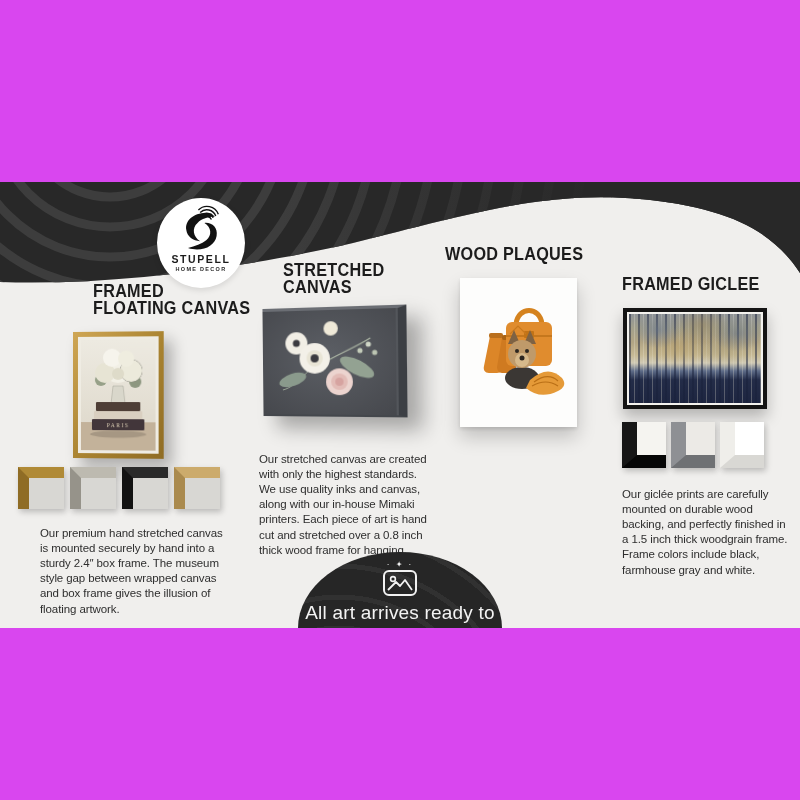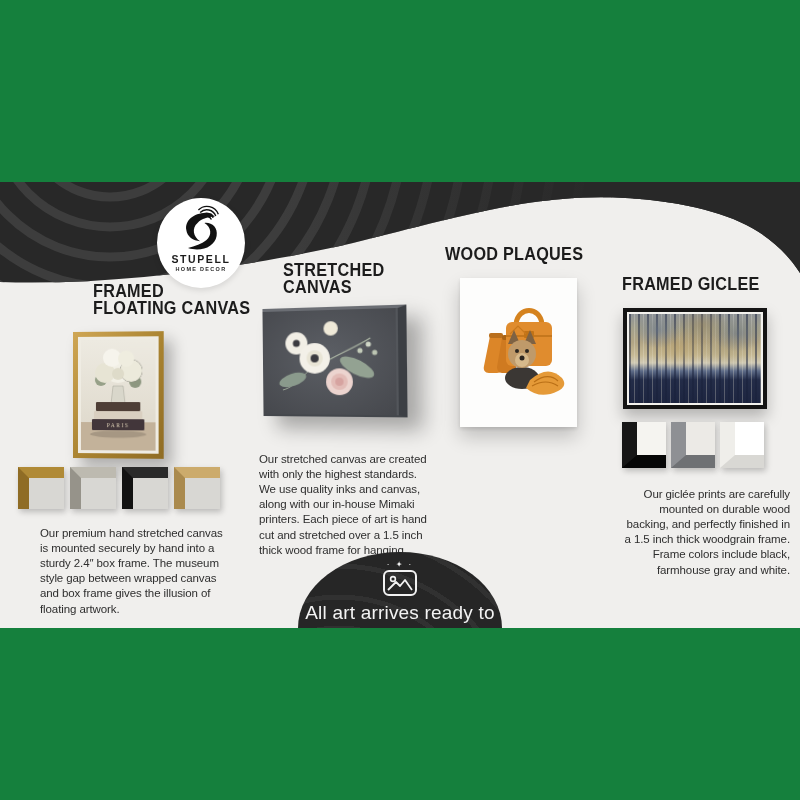--- a/index.html
+++ b/index.html
@@ -1,17 +1,17 @@
 <!DOCTYPE html>
 <html><head>
 <meta charset="utf-8">
 <style>
   html,body{margin:0;padding:0;}
   body{font-family:"Liberation Sans", sans-serif; background:#ffffff;}
-  .artboard{position:relative;width:800px;height:800px;background:#15803d;overflow:hidden;}
+  .artboard{position:relative;width:800px;height:800px;background:#d946ef;overflow:hidden;}
   .panel{position:absolute;left:0;top:182px;width:800px;height:446px;background:#f0efed;overflow:hidden;}
   .band-svg{position:absolute;left:0;top:0;}
 
   
   .logo{position:absolute;left:157px;top:16px;width:88px;height:90px;border-radius:50%;
         background:#ffffff;box-shadow:0 2px 6px rgba(0,0,0,.12);text-align:center;z-index:5;}
   .logo svg{display:block;margin:5px auto 0;}
   .logo .brand{font-size:10.5px;font-weight:700;letter-spacing:1.6px;color:#1b1b1b;margin-top:-2px;}
   .logo .tagline{font-size:5.5px;font-weight:700;letter-spacing:1.3px;color:#2a2a2a;margin-top:1px;}
 
@@ -192,21 +192,21 @@
         <circle cx="34" cy="32" r="11" fill="#f1eee5"></circle>
           <circle cx="34" cy="32" r="3.5" fill="#3c3c41"></circle>
         <circle cx="52" cy="47" r="15" fill="#f3f0e8"></circle>
           <circle cx="52" cy="47" r="8" fill="#e8e4d5"></circle>
           <circle cx="52" cy="47" r="4" fill="#3b3b40"></circle>
         <circle cx="76" cy="70" r="13" fill="#ecd4cf"></circle>
           <circle cx="76" cy="70" r="8" fill="#e2bcb7"></circle>
           <circle cx="76" cy="70" r="4" fill="#d6a3a0"></circle>
       </svg>
     </div>
-    <p class="col-desc" style="left:259px;top:258px;width:172px;">Our stretched canvas are created with only the highest standards. We use quality inks and canvas, along with our in-house Mimaki printers. Each piece of art is hand cut and stretched over a 1.5 inch thick wood frame for hanging.</p>
+    <p class="col-desc" style="left:259px;top:258px;width:172px;">Our stretched canvas are created with only the highest standards. We use quality inks and canvas, along with our in-house Mimaki printers. Each piece of art is hand cut and stretched over a 0.8 inch thick wood frame for hanging.</p>
 
     <h2 class="col-title" style="left:445px;top:64px;">
       <span>WOOD PLAQUES</span>
     </h2>
     <div class="plaque">
       <svg width="117" height="149" viewBox="0 0 117 149">
         <rect width="117" height="149" fill="#fdfdfc"></rect>
         <path d="M30,58 l12,0 2,30 c0,4 -3,7 -7,7 l-8,0 c-4,0 -6,-3 -5,-7 Z" fill="#dc8628"></path>
         <path d="M42,60 l11,0 3,28 c0,4 -2,7 -6,7 l-8,0 c-3,0 -5,-3 -5,-6 Z" fill="#cf7a20"></path>
         <rect x="29" y="55" width="14" height="5" rx="2" fill="#b96f1d"></rect>
@@ -233,21 +233,21 @@
       <span>FRAMED GICLEE</span>
     </h2>
     <div class="frame4">
       <div class="giclee-art"></div>
     </div>
     <div class="swatch-row" style="left:622px;top:240px;gap:5px;">
       <div class="sw4 sw4-black"></div>
       <div class="sw4 sw4-gray"></div>
       <div class="sw4 sw4-white"></div>
     </div>
-    <p class="col-desc" style="left:622px;top:293px;width:168px;text-align:right;">Our giclée prints are carefully mounted on durable wood backing, and perfectly finished in a 1.5 inch thick woodgrain frame. Frame colors include black, farmhouse gray and white.</p>
+    <p class="col-desc" style="left:622px;top:293px;width:168px;">Our giclée prints are carefully mounted on durable wood backing, and perfectly finished in a 1.5 inch thick woodgrain frame. Frame colors include black, farmhouse gray and white.</p>
 
     <div class="dome">
       <div class="sparkle">· ✦ ·</div>
       <svg width="36" height="28" viewBox="0 0 36 28">
         <rect x="2" y="2" width="32" height="24" rx="5" fill="none" stroke="#f2f2f2" stroke-width="2"></rect>
         <circle cx="11" cy="10" r="2.4" fill="none" stroke="#f2f2f2" stroke-width="1.6"></circle>
         <path d="M6,21 L14,13 L18,17 L23,11 L30,21" fill="none" stroke="#f2f2f2" stroke-width="1.8" stroke-linejoin="round"></path>
       </svg>
       <div class="ready-text">All art arrives ready to hang.</div>
     </div>

